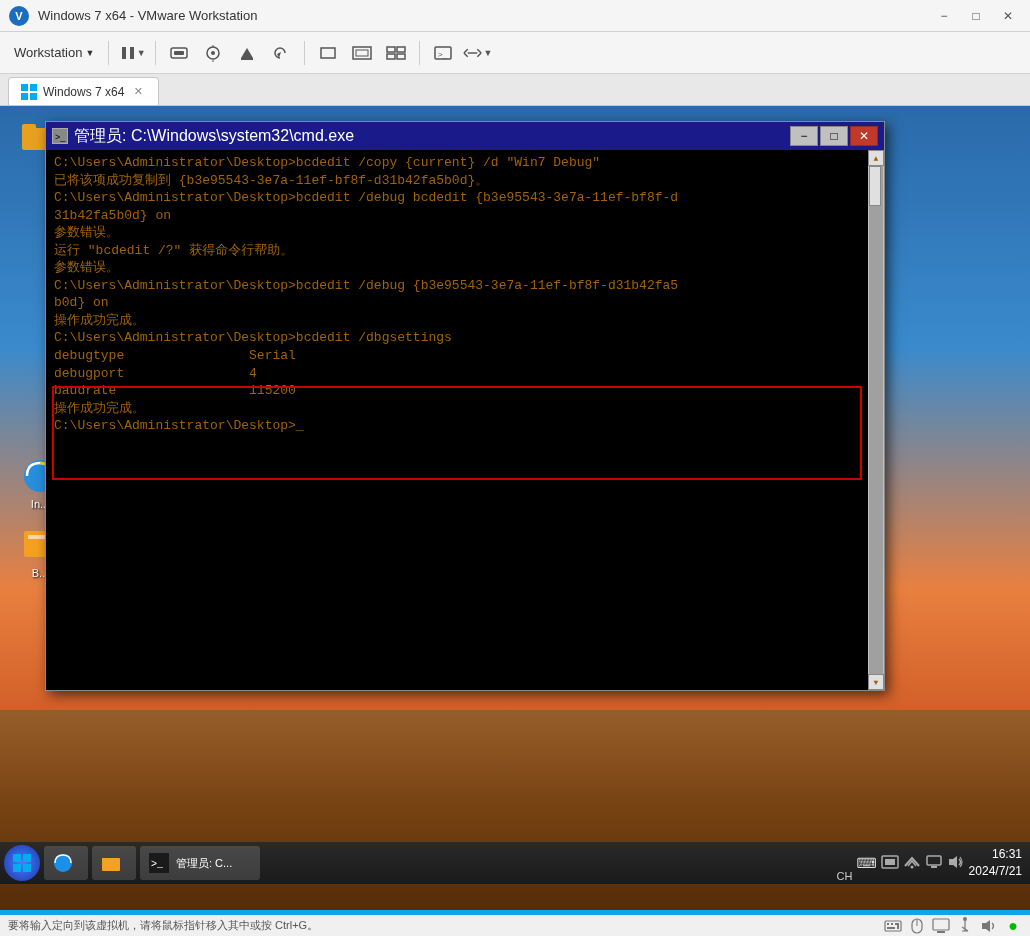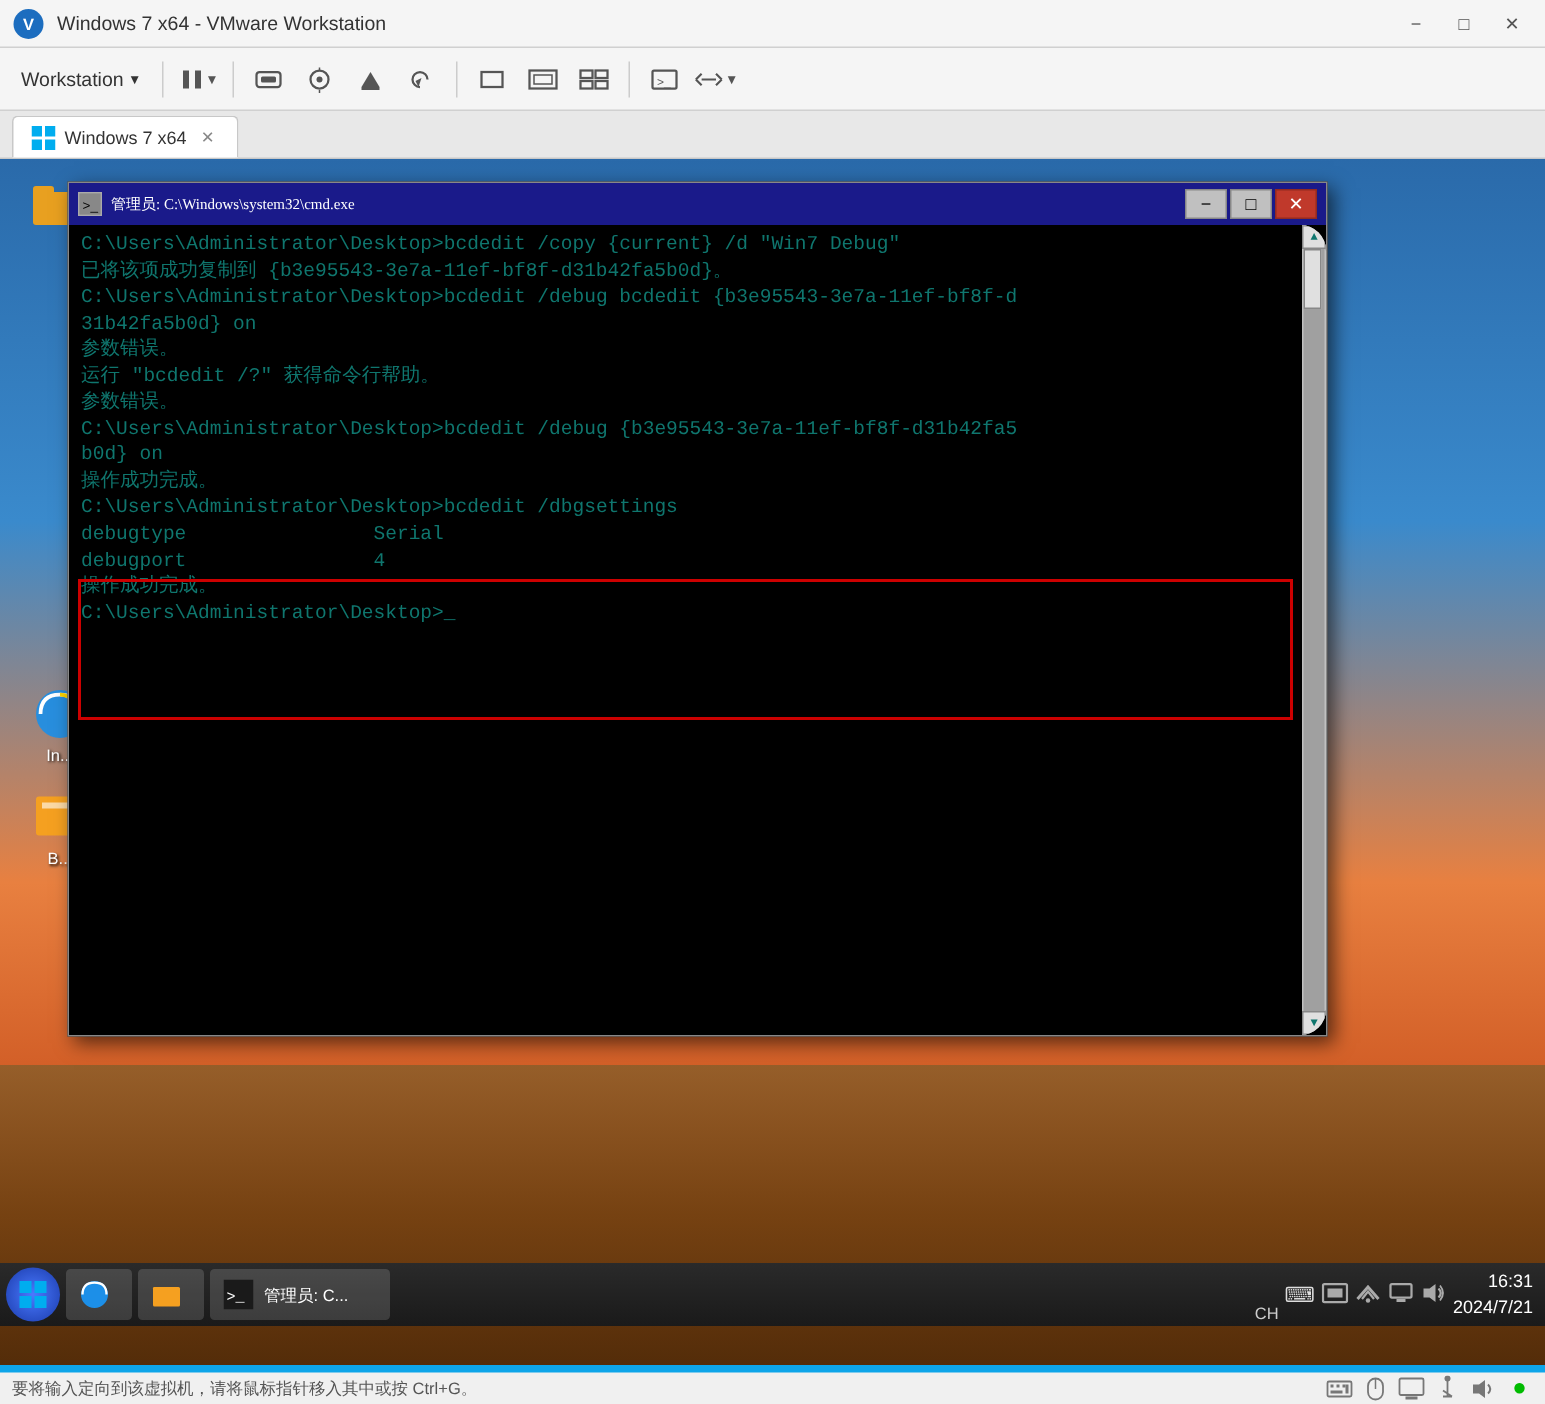--- a/index.html
+++ b/index.html
@@ -211,23 +211,23 @@
       height: 16px;
       background: #888;
       border: 1px solid #aaa;
       display: flex;
       align-items: center;
       justify-content: center;
       font-size: 10px;
       color: #000;
     }
     #cmd-title-text {
-      font-size: 10px;
+      font-size: 16px;
       color: #fff;
-      font-family: Liberation Serif, serif;
+      font-family: Liberation Sans, sans-serif;
     }
     #cmd-title-btns {
       display: flex;
       gap: 2px;
     }
     .cmd-btn {
       width: 28px;
       height: 20px;
       display: flex;
       align-items: center;
@@ -240,27 +240,26 @@
     }
     .cmd-btn.close-btn {
       background: #c0392b;
       color: #fff;
       border-color: #922b21;
     }
     #cmd-content {
       width: 100%;
       height: calc(100% - 28px);
       background: #000;
-      color: #0f766e;
+      color: #a16207;
       font-family: 'Courier New', Courier, monospace;
       font-size: 13px;
       padding: 4px 8px;
       overflow: hidden;
       position: relative;
-      border-radius: 17px;
     }
 
     
     #cmd-scrollbar {
       position: absolute;
       right: 0;
       top: 0;
       width: 16px;
       height: 100%;
       background: #c0c0c0;
@@ -650,20 +649,21 @@
             <div class="cmd-line">运行 "bcdedit /?" 获得命令行帮助。</div>
             <div class="cmd-line">参数错误。</div>
             <div class="cmd-line"></div>
             <div class="cmd-line">C:\Users\Administrator\Desktop&gt;bcdedit /debug {b3e95543-3e7a-11ef-bf8f-d31b42fa5</div>
             <div class="cmd-line">b0d} on</div>
             <div class="cmd-line">操作成功完成。</div>
             <div class="cmd-line"></div>
             <div class="cmd-line">C:\Users\Administrator\Desktop&gt;bcdedit /dbgsettings</div>
             <div class="cmd-line">debugtype                Serial</div>
             <div class="cmd-line">debugport                4</div>
+            <div class="cmd-line">baudrate                 115200</div>
             <div class="cmd-line">操作成功完成。</div>
             <div class="cmd-line"></div>
             <div class="cmd-line">C:\Users\Administrator\Desktop&gt;_</div>
           </div>
 
         <div id="cmd-scrollbar">
           <div id="scrollbar-up">▲</div>
           <div id="scrollbar-track">
             <div id="scrollbar-thumb"></div>
           </div>

